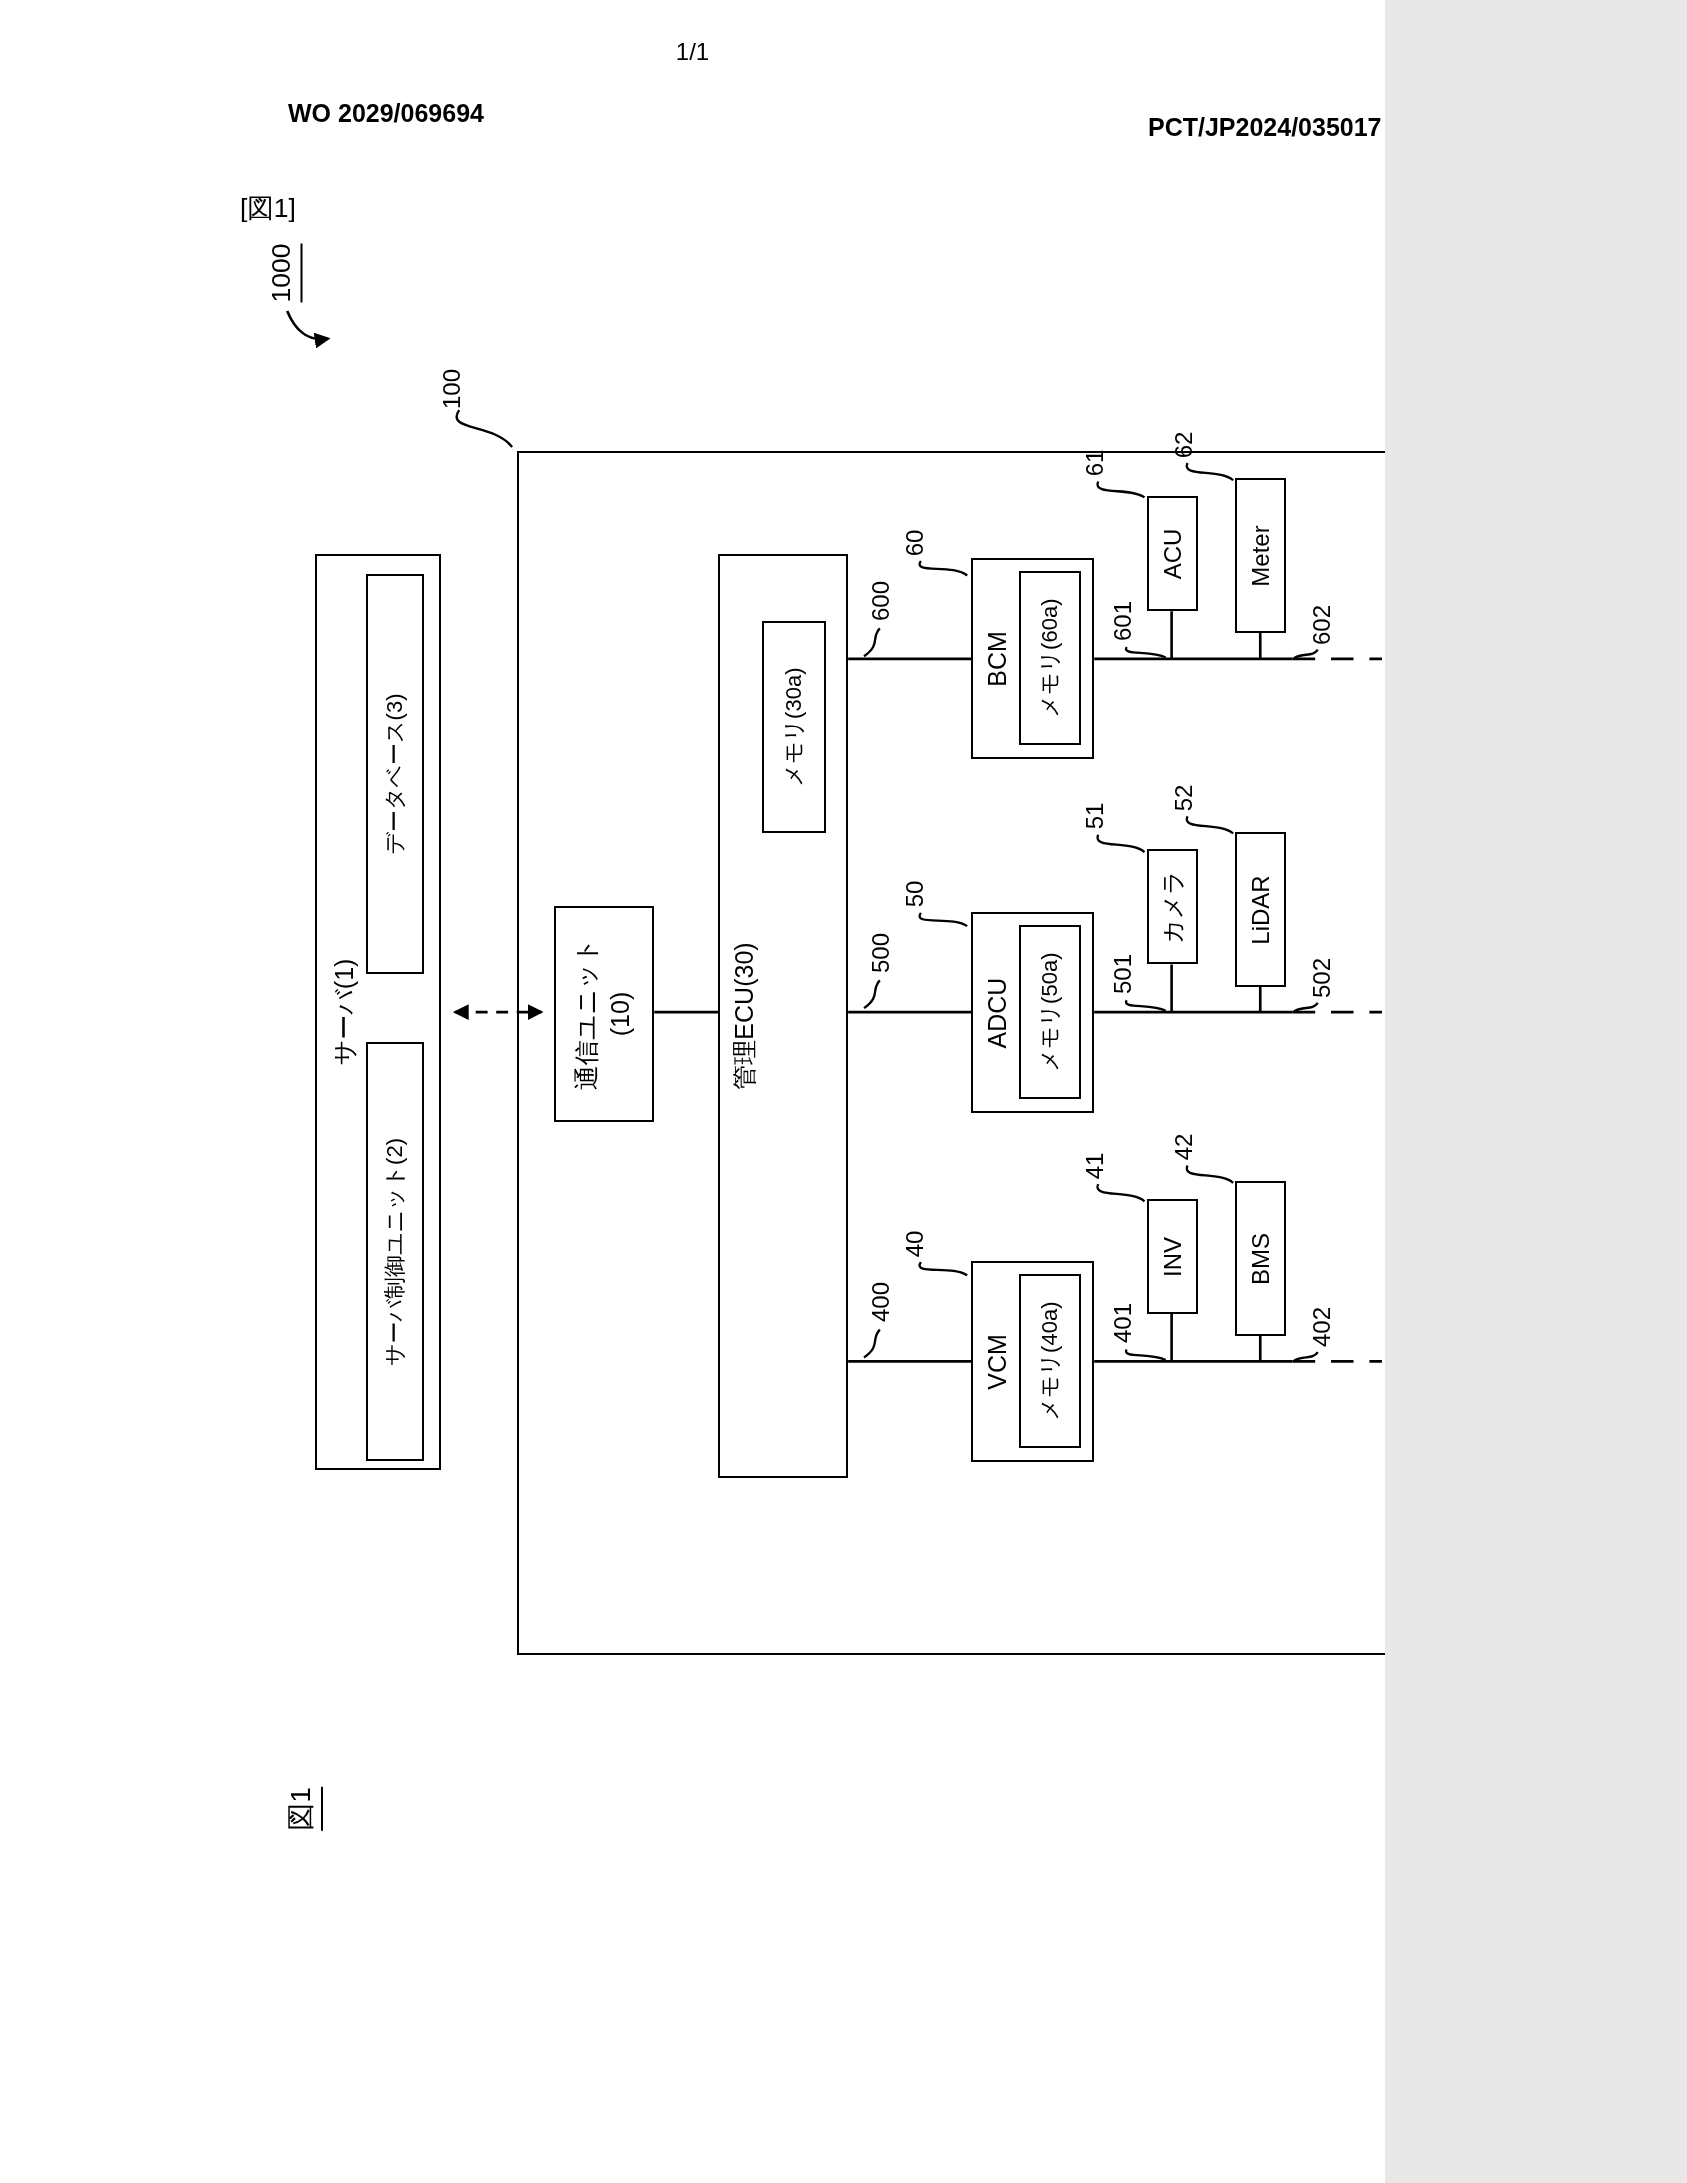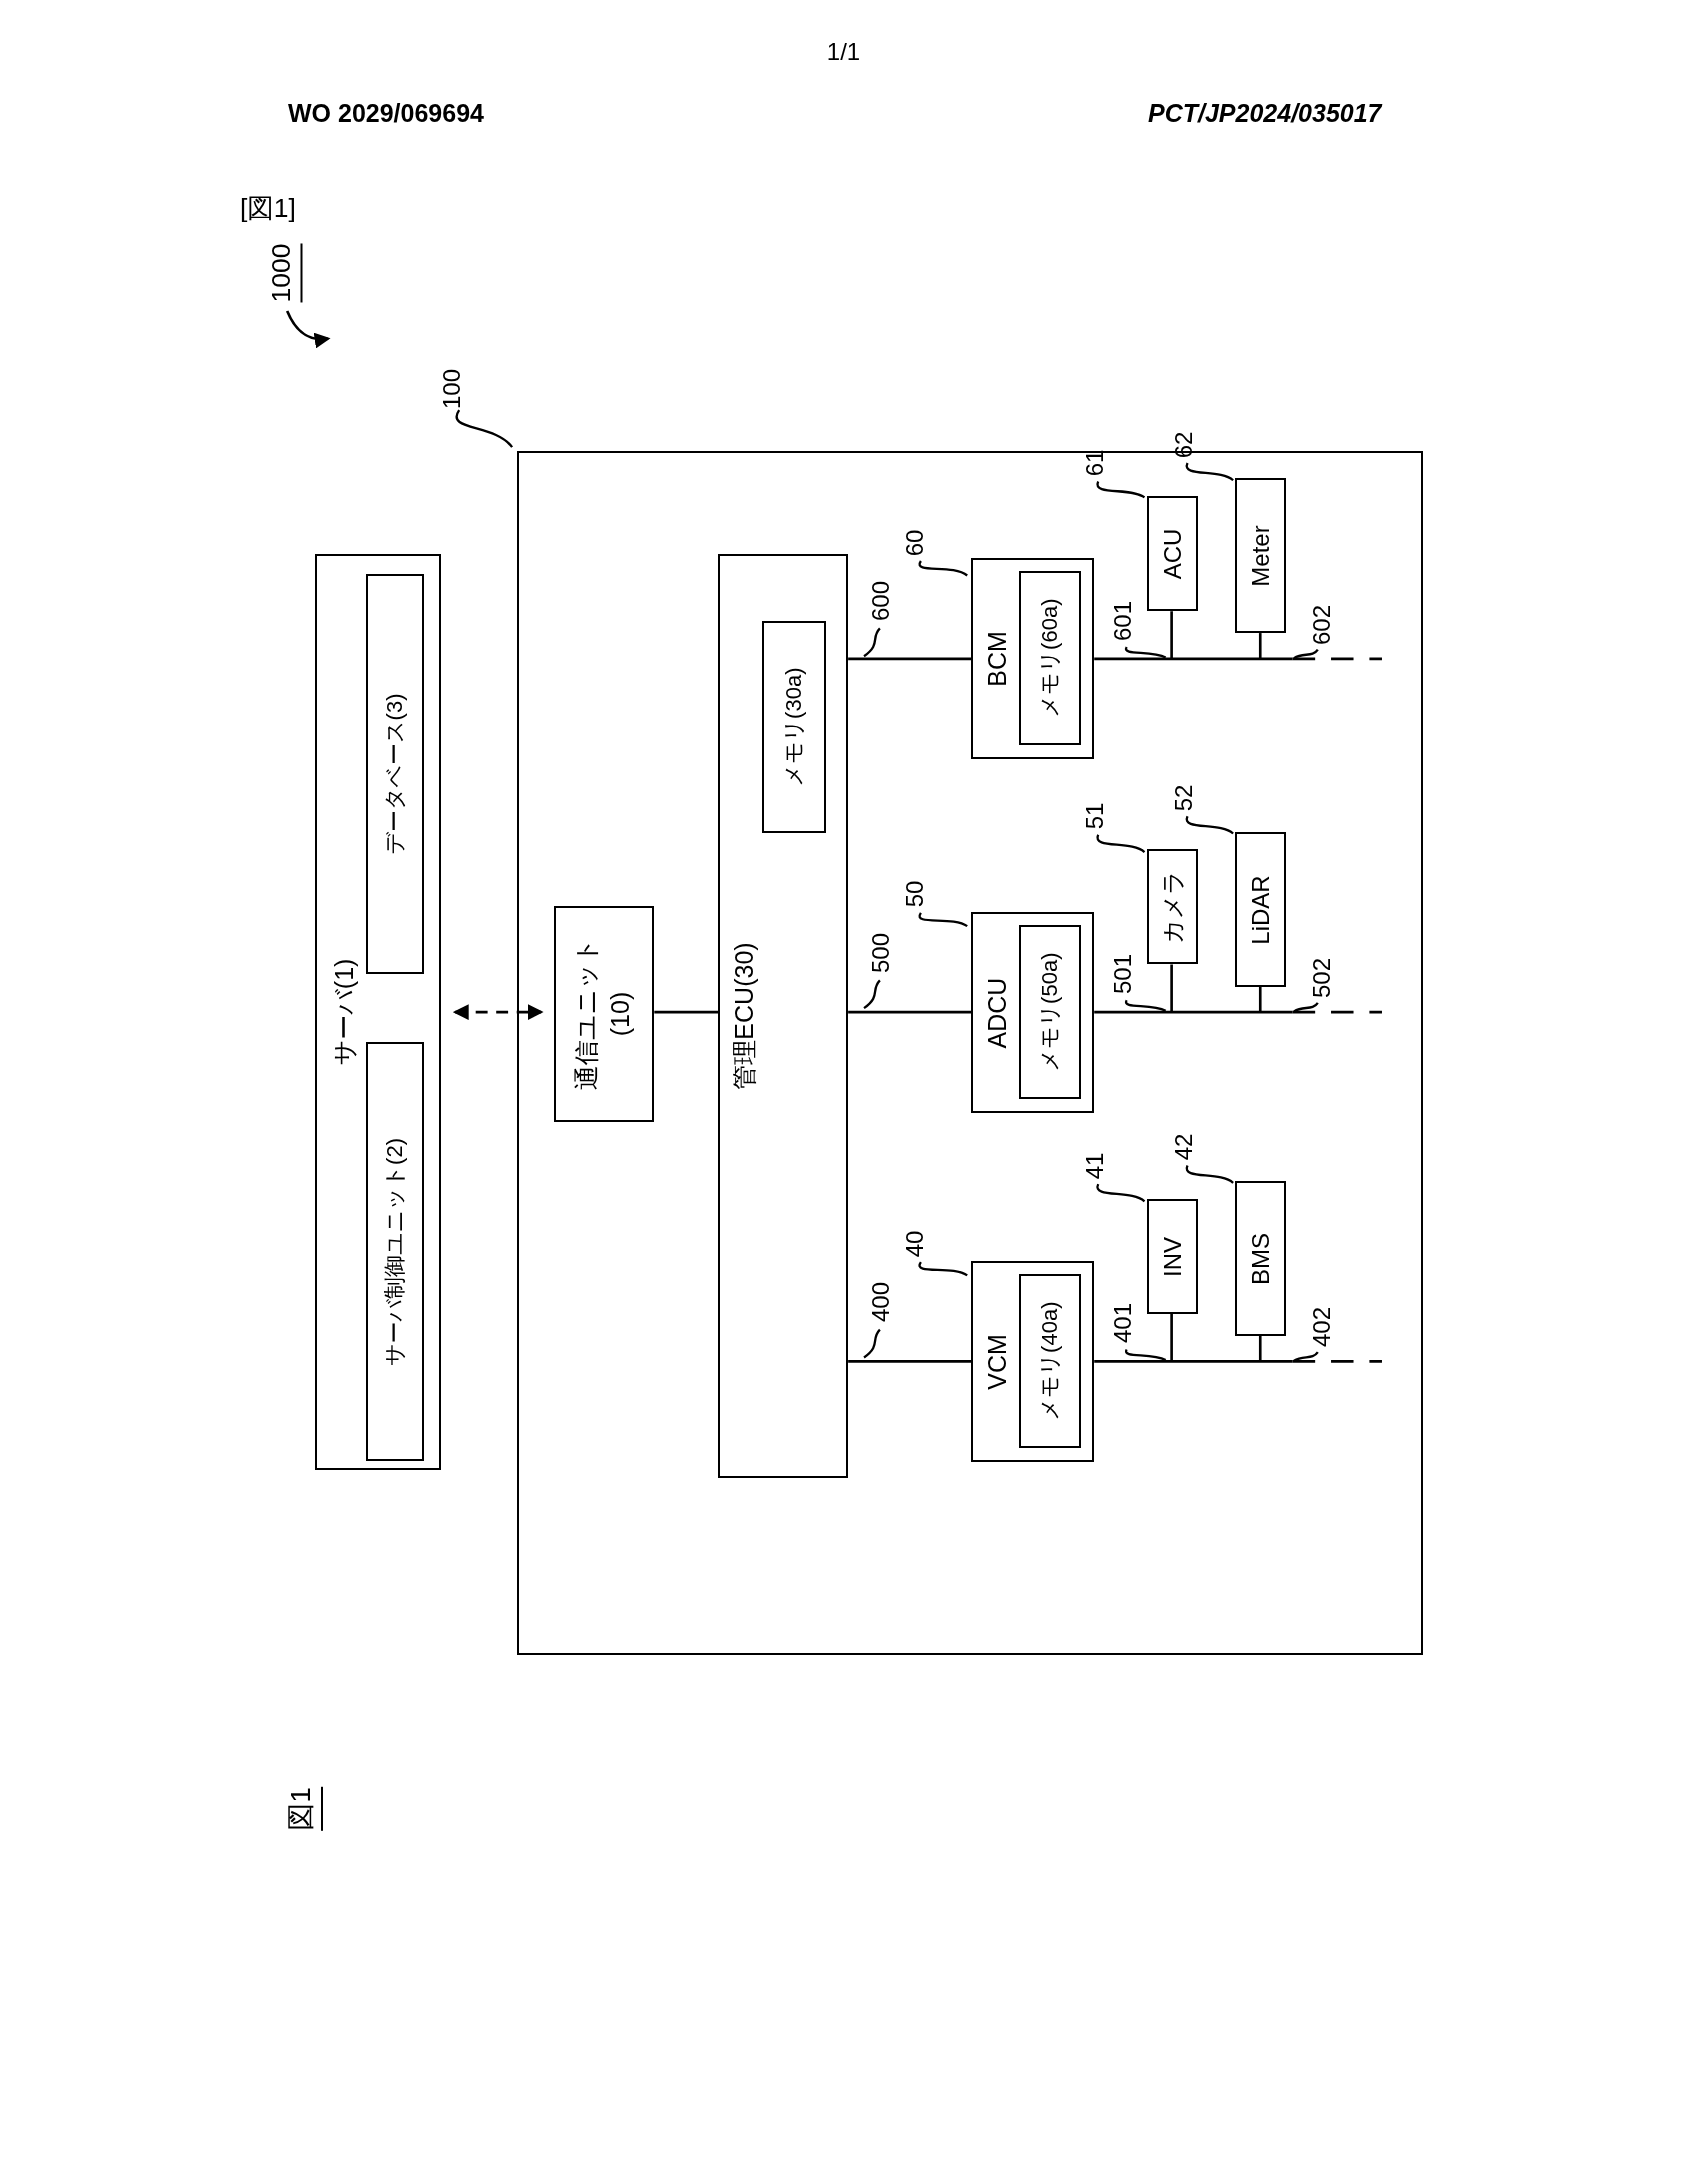--- a/index.html
+++ b/index.html
@@ -1,17 +1,17 @@
 <!DOCTYPE html>
 <html style="font-size:10.6px"><head>
 <meta charset="utf-8">
 <style>
   html,body { margin:0; padding:0; background:#e8e8e8; }
   .sheet {
-    position:relative; width:1687px; height:2183px; background:#ffffff;
+    position:relative; width:1385px; height:2183px; background:#ffffff;
     font-family:"Liberation Sans", sans-serif; color:#000; overflow:hidden;
   }
   .htext { position:absolute; white-space:nowrap; }
   .vlabel {
     position:absolute; white-space:nowrap;
     transform:translate(-50%,-50%) rotate(-90deg);
   }
   .box { position:absolute; border:2.6px solid #000; box-sizing:border-box; background:transparent; }
   .f-hdr  { font-size:25px; font-weight:bold; }
   .f-page { font-size:24px; }
@@ -25,21 +25,21 @@
   .center2 { text-align:center; line-height:1.35; }
   svg.lines { position:absolute; left:0; top:0; }
 </style>
 </head>
 <body>
 
 <div class="sheet">
 
   <div class="htext f-page" style="left:0; right:0; top:38px; text-align:center;">1/1</div>
   <div class="htext f-hdr" style="left:288px; top:99px;">WO 2029/069694</div>
-  <div class="htext f-hdr" style="left:1148px; top:99px;font-style:italic;">PCT/JP2024/035017</div>
+  <div class="htext f-hdr" style="left:1148px; top:113px;">PCT/JP2024/035017</div>
   <div class="htext f-tag" style="left:240px; top:190px;">[図1]</div>
 
   <svg class="lines" width="1687" height="2183" viewBox="0 0 2550 3300">
     <defs>
       <marker id="arr" viewBox="0 0 10 10" refX="8.5" refY="5" markerWidth="6" markerHeight="6" orient="auto-start-reverse">
         <path d="M0,0 L10,5 L0,10 Z" fill="#000"></path>
       </marker>
     </defs>
     <g stroke="#000" stroke-width="4" fill="none">
 

